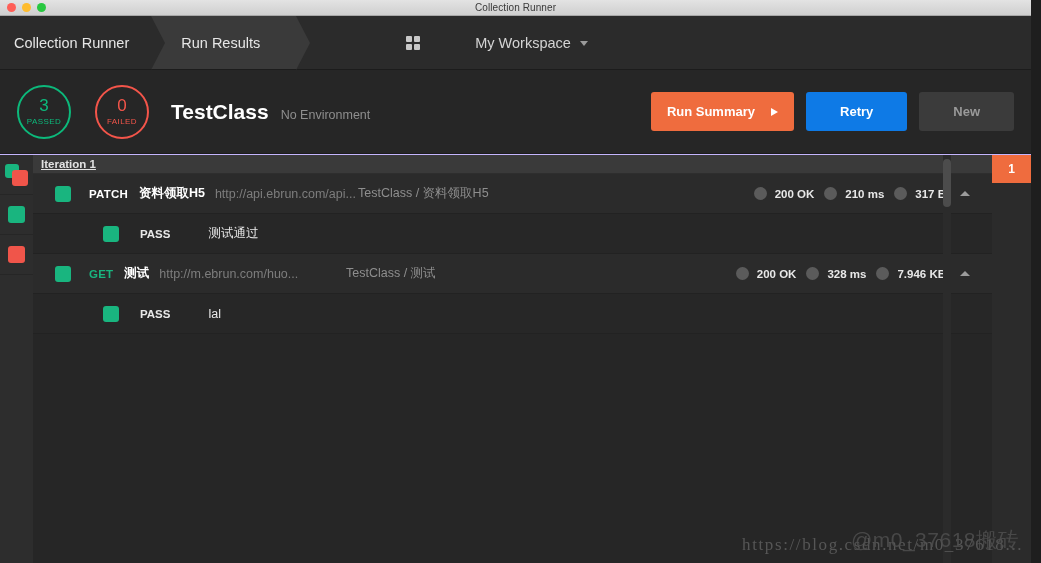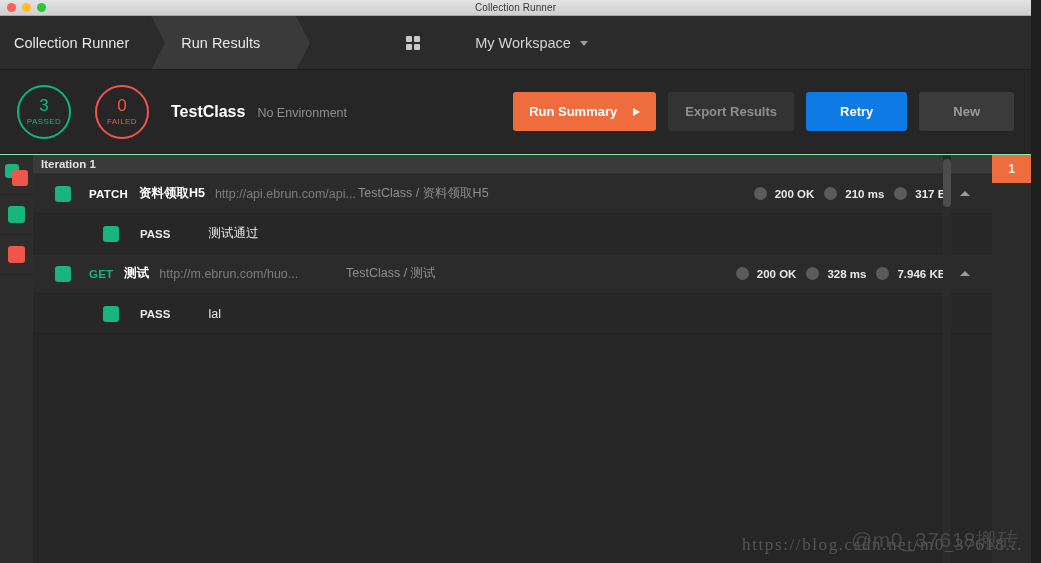--- a/index.html
+++ b/index.html
@@ -2,21 +2,21 @@
 <html><head>
 <meta charset="utf-8">
 <style>
   * { box-sizing: border-box; margin: 0; padding: 0; }
   html, body {
     width: 1041px; height: 563px;
     background: #1e1e1e;
     font-family: "Liberation Sans", sans-serif;
     overflow: hidden;
   }
-  .app { position: relative; width: 1031px; height: 563px; background: #86efac; }
+  .app { position: relative; width: 1031px; height: 563px; background: #c4b5fd; }
 
   
   .titlebar {
     height: 16px; width: 100%;
     background: linear-gradient(#e3e3e3, #cfcfcf);
     border-bottom: 1px solid #a8a8a8;
     display: flex; align-items: center; position: relative;
   }
   .traffic { display: flex; gap: 6px; margin-left: 7px; }
   .dot { width: 9px; height: 9px; border-radius: 50%; }
@@ -87,21 +87,21 @@
   .stat { width: 54px; height: 54px; border-radius: 50%; border: 2px solid #0cb97b;
           display: flex; flex-direction: column; align-items: center; justify-content: center; }
   .stat.pass { margin-left: 17px; border-color: #0cb97b; }
   .stat.fail { margin-left: 24px; border-color: #f4554a; }
   .stat .num { font-size: 17px; line-height: 1; color: #0cb97b; }
   .stat .lbl { font-size: 8px; letter-spacing: .4px; margin-top: 3px; color: #0cb97b; }
   .stat.fail .num, .stat.fail .lbl { color: #f4554a; }
 
   .runinfo { margin-left: 22px; }
   .runinfo-top { display: flex; align-items: baseline; gap: 12px; }
-  .run-name { font-size: 16px; font-weight: bold; color: #ffffff; }
+  .run-name { font-size: 21px; font-weight: bold; color: #ffffff; }
   .run-env { font-size: 12.5px; color: #8e8e8e; }
   .run-time { font-size: 12.5px; color: #8e8e8e; margin-top: 4px; }
 
   .sum-actions { position: absolute; right: 17px; display: flex; align-items: center; gap: 12px; }
   .btn { border-radius: 3px; font-size: 13px; font-weight: bold; cursor: pointer; border: none; }
   .btn-run { background: #ef6c3e; color: #fff; padding: 12px 16px; display: flex; align-items: center; gap: 16px; }
   .btn-run .tri { width: 0; height: 0; border-top: 4.5px solid transparent; border-bottom: 4.5px solid transparent; border-left: 7px solid #fff; }
   .btn-export { background: #333333; color: #8e8e8e; padding: 12px 17px; }
   .btn-retry { background: #0e7ae6; color: #fff; padding: 12px 34px; }
   .btn-new { background: #3b3b3b; color: #9a9a9a; padding: 12px 34px; }
@@ -119,20 +119,21 @@
   .coll-icon { position: relative; width: 24px; height: 22px; }
   .coll-icon .back { position: absolute; left: 0; top: 0; width: 14px; height: 14px; border-radius: 3px; background: #19b57f; }
   .coll-icon .front { position: absolute; left: 7px; top: 6px; width: 16px; height: 16px; border-radius: 3px; background: #f0554a; }
 
   .main { flex: 1; background: #262626; position: relative; overflow: hidden; }
 
   .iter-header {
     height: 19px; background: #3a3a3a; display: flex; align-items: center;
     padding-left: 8px; font-size: 11.5px; font-weight: bold; color: #e2e2e2;
     border-bottom: 1px solid #2e2e2e;
+    text-decoration: underline;
   }
 
   .req-row {
     height: 40px; display: flex; align-items: center;
     background: #2b2b2b; border-bottom: 1px solid #222222; position: relative;
     padding-left: 22px;
   }
   .req-sq { width: 16px; height: 16px; border-radius: 3px; background: #19b57f; flex: 0 0 16px; }
   .method { font-size: 11.5px; font-weight: bold; margin-left: 18px; letter-spacing: .2px; }
   .method.patch { color: #ffffff; }
@@ -242,21 +243,20 @@
         <span class="run-name">TestClass</span>
         <span class="run-env">No Environment</span>
       </div>
     </div>
 
     <div class="sum-actions">
       <button class="btn btn-run">
         <span>Run Summary</span>
         <span class="tri"></span>
       </button>
-      <button class="btn btn-export">Export Results</button>
       <button class="btn btn-retry">Retry</button>
       <button class="btn btn-new">New</button>
     </div>
   </div>
 
   <div class="body">
 
     <div class="rail">
       <div class="rail-cell tall">
         <span class="coll-icon">

